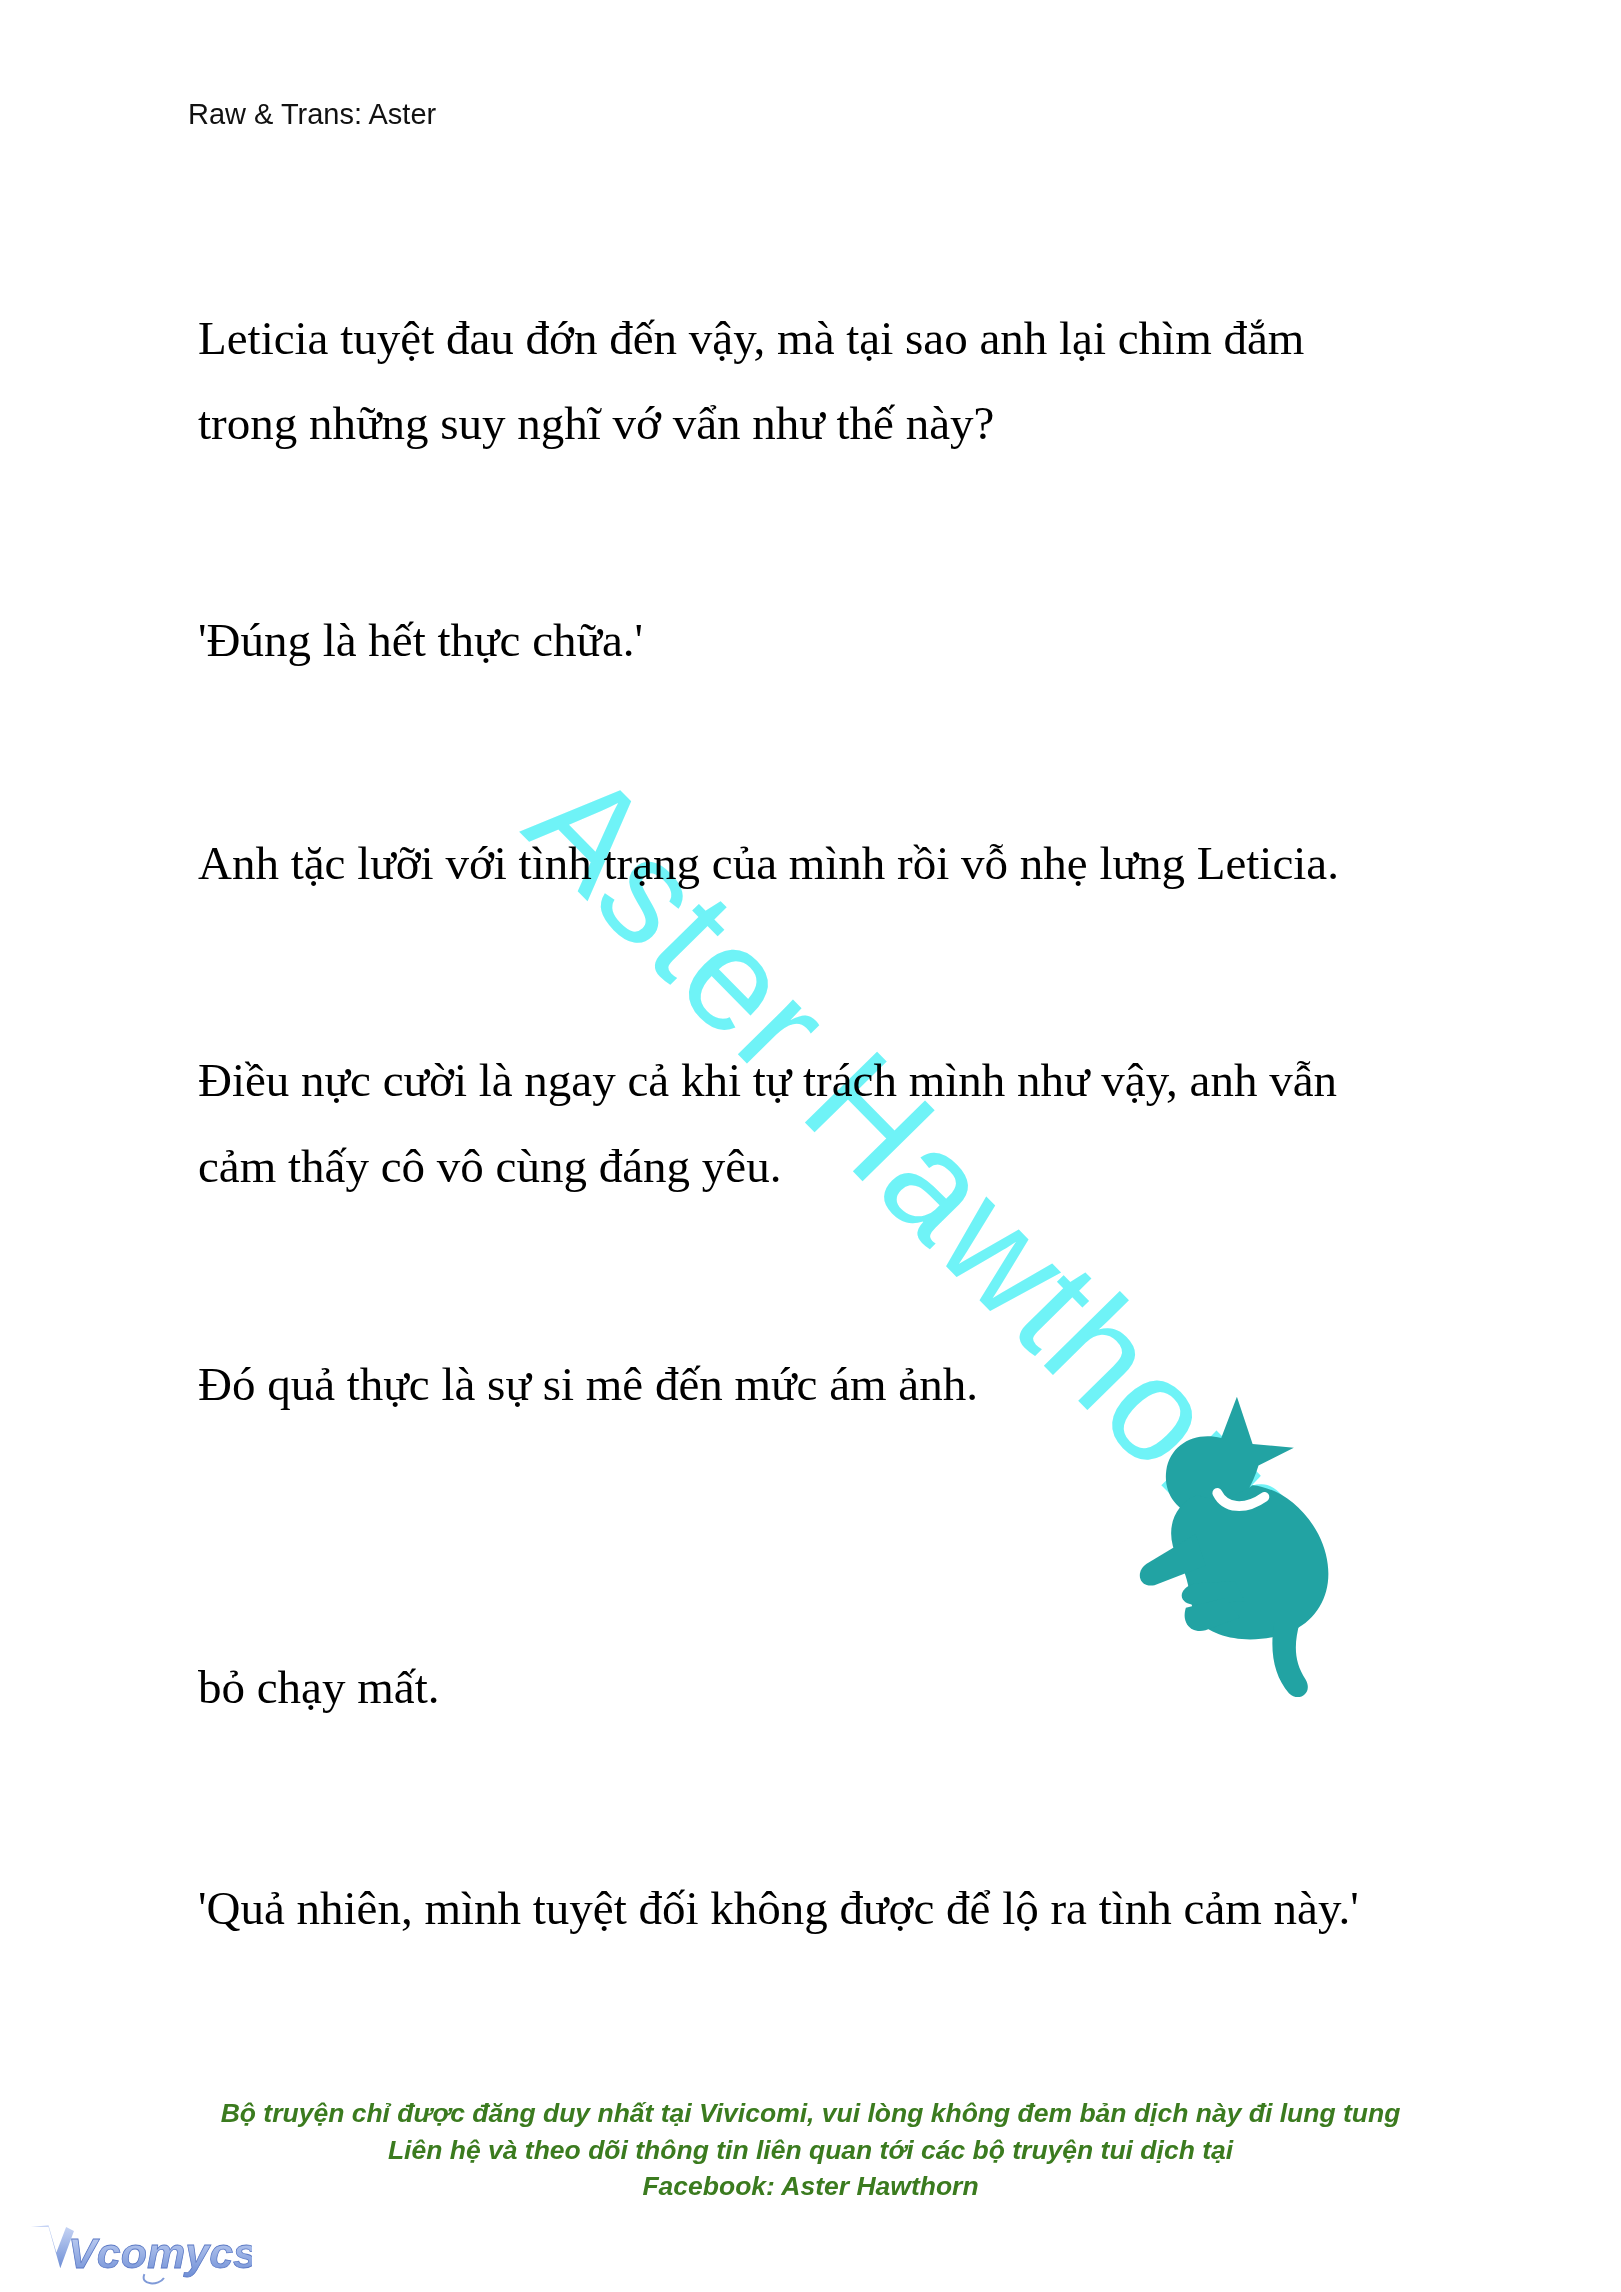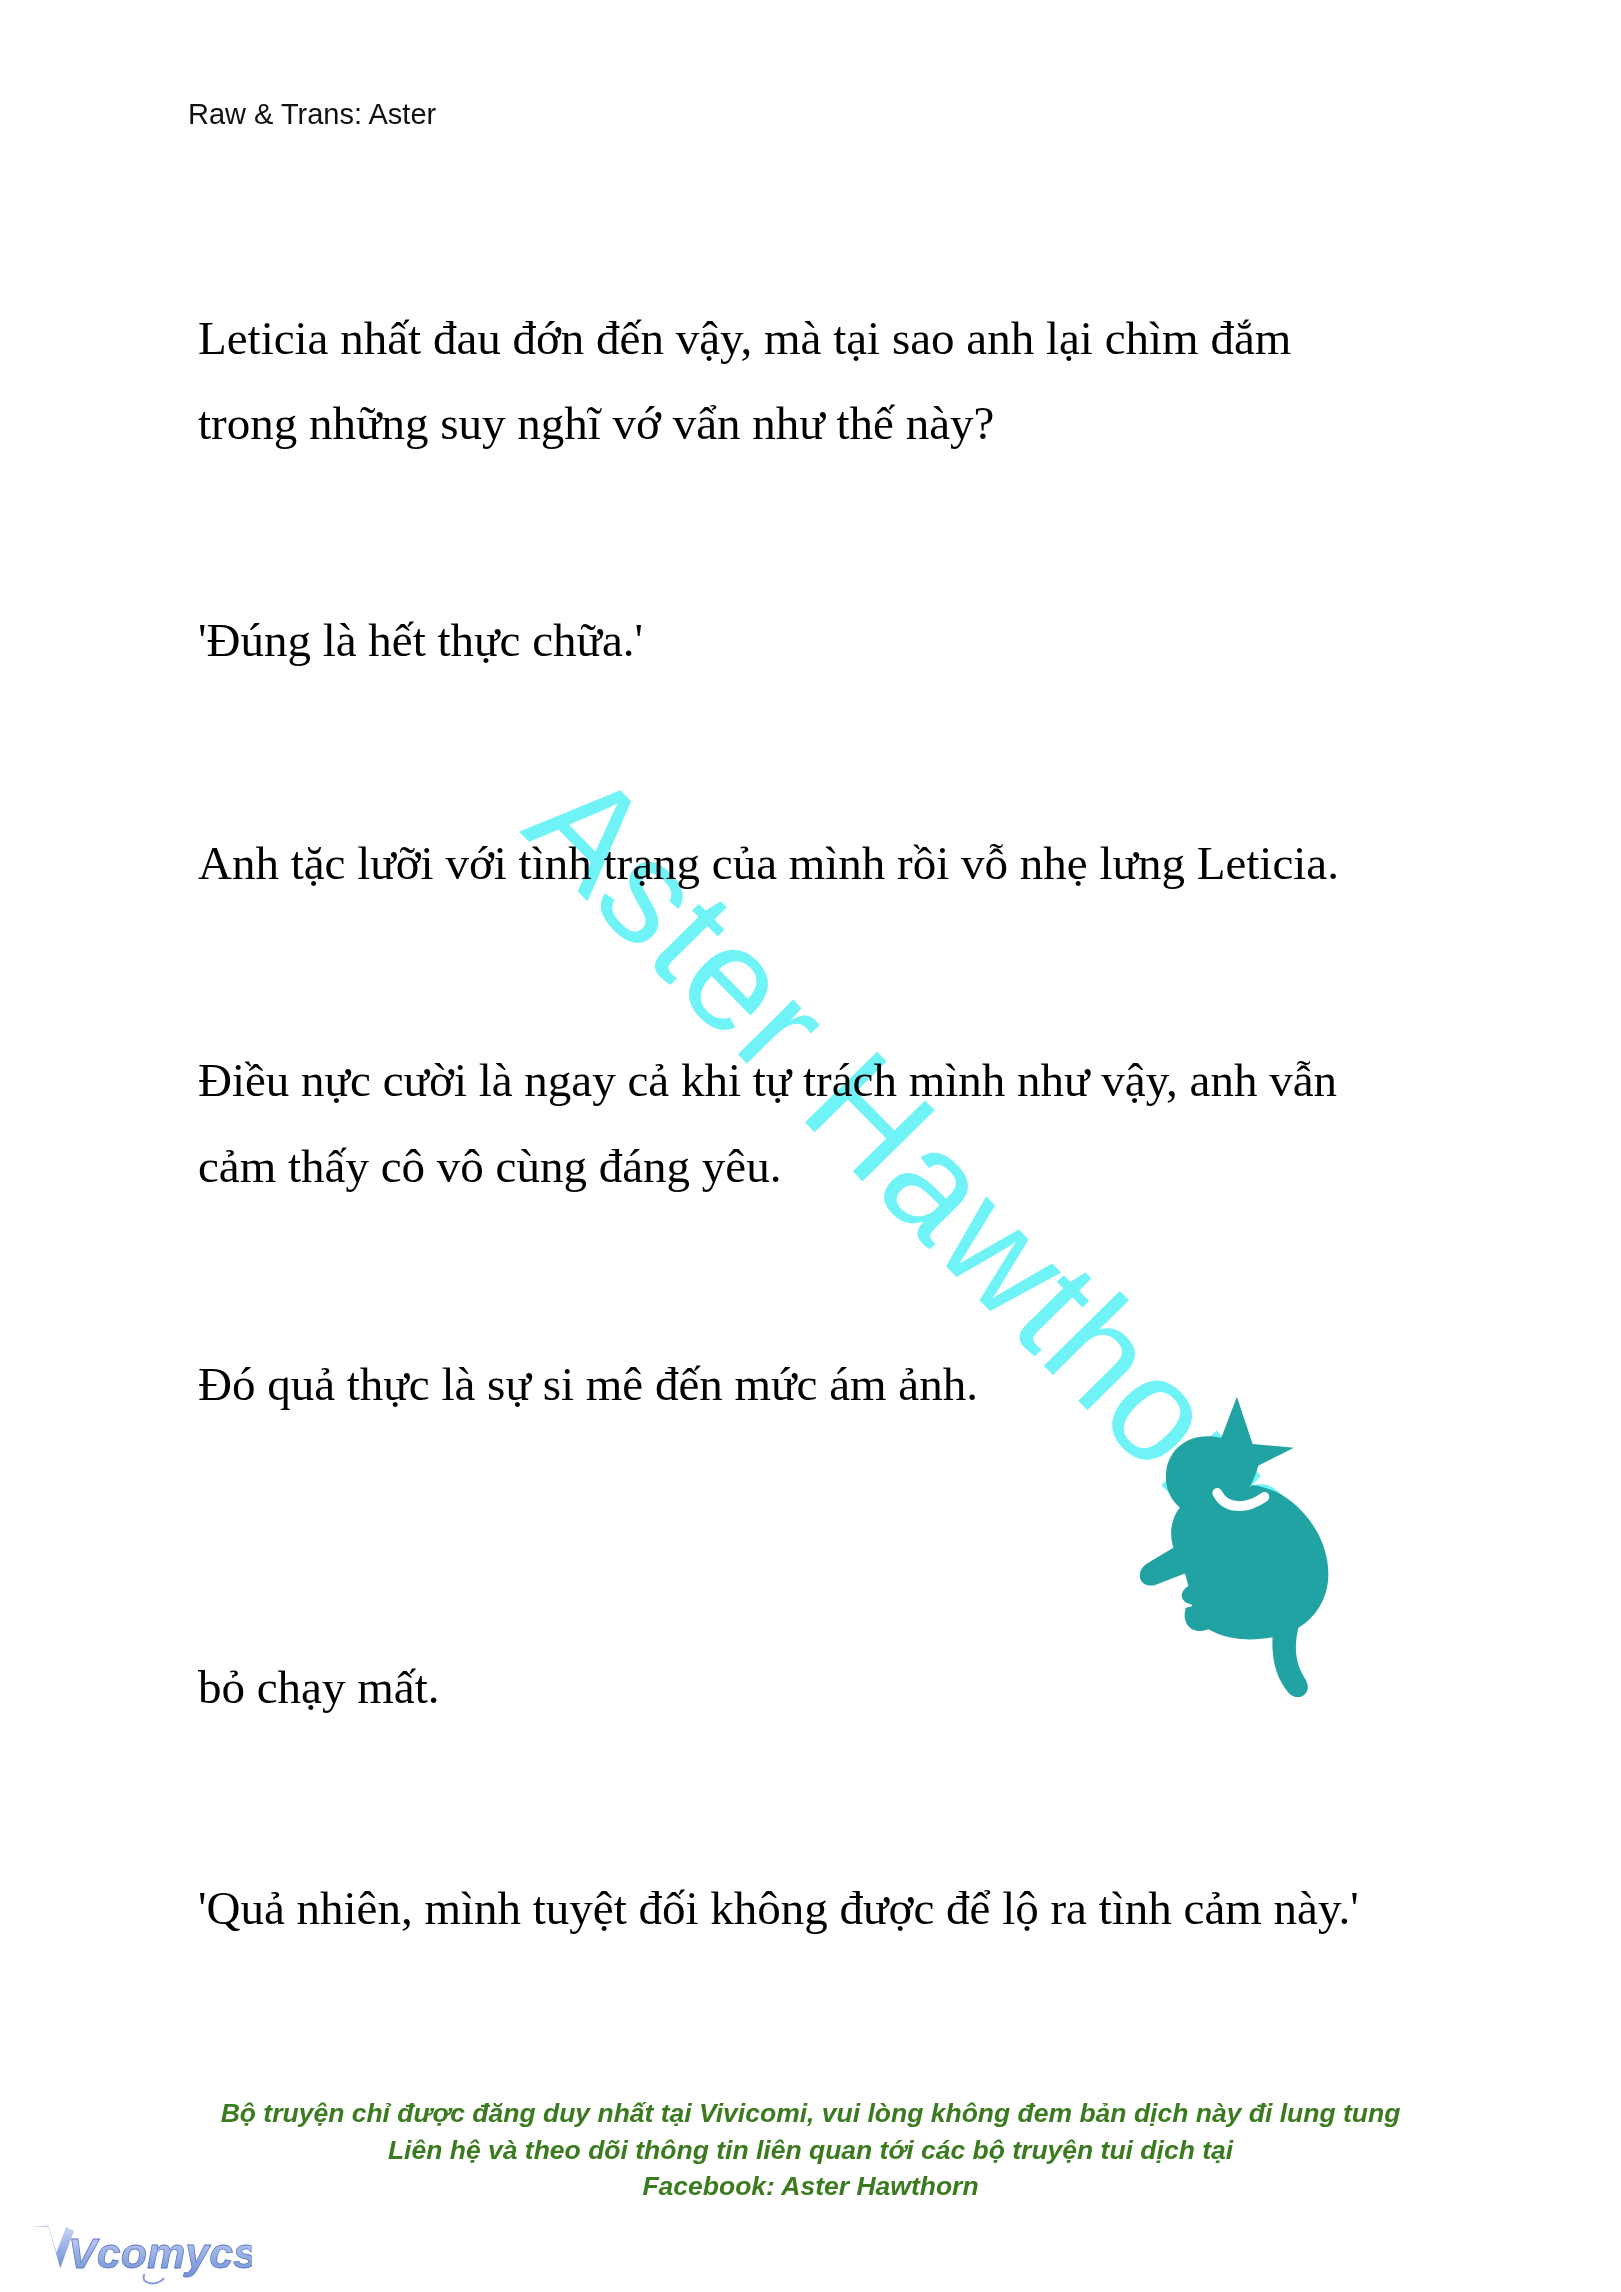--- a/index.html
+++ b/index.html
@@ -41,21 +41,21 @@
 </style>
 </head>
 <body>
 
 <div class="page">
 
   <div class="header">Raw &amp; Trans: Aster</div>
 
   <div class="watermark watermark-fill">Aster Hawthorn</div>
 
-  <div class="line" style="top:315px">Leticia nhất đau đớn đến vậy, mà tại sao anh lại chìm đắm</div>
+  <div class="line" style="top:315px">Leticia tuyệt đau đớn đến vậy, mà tại sao anh lại chìm đắm</div>
   <div class="line" style="top:400px">trong những suy nghĩ vớ vẩn như thế này?</div>
   <div class="line" style="top:617px">'Đúng là hết thực chữa.'</div>
   <div class="line" style="top:840px">Anh tặc lưỡi với tình trạng của mình rồi vỗ nhẹ lưng Leticia.</div>
   <div class="line" style="top:1057px">Điều nực cười là ngay cả khi tự trách mình như vậy, anh vẫn</div>
   <div class="line" style="top:1143px">cảm thấy cô vô cùng đáng yêu.</div>
   <div class="line" style="top:1361px">Đó quả thực là sự si mê đến mức ám ảnh.</div>
   <div class="line" style="top:1664px">bỏ chạy mất.</div>
   <div class="line" style="top:1885px">'Quả nhiên, mình tuyệt đối không được để lộ ra tình cảm này.'</div>
 
   <svg class="cat" viewBox="0 0 215 320">

